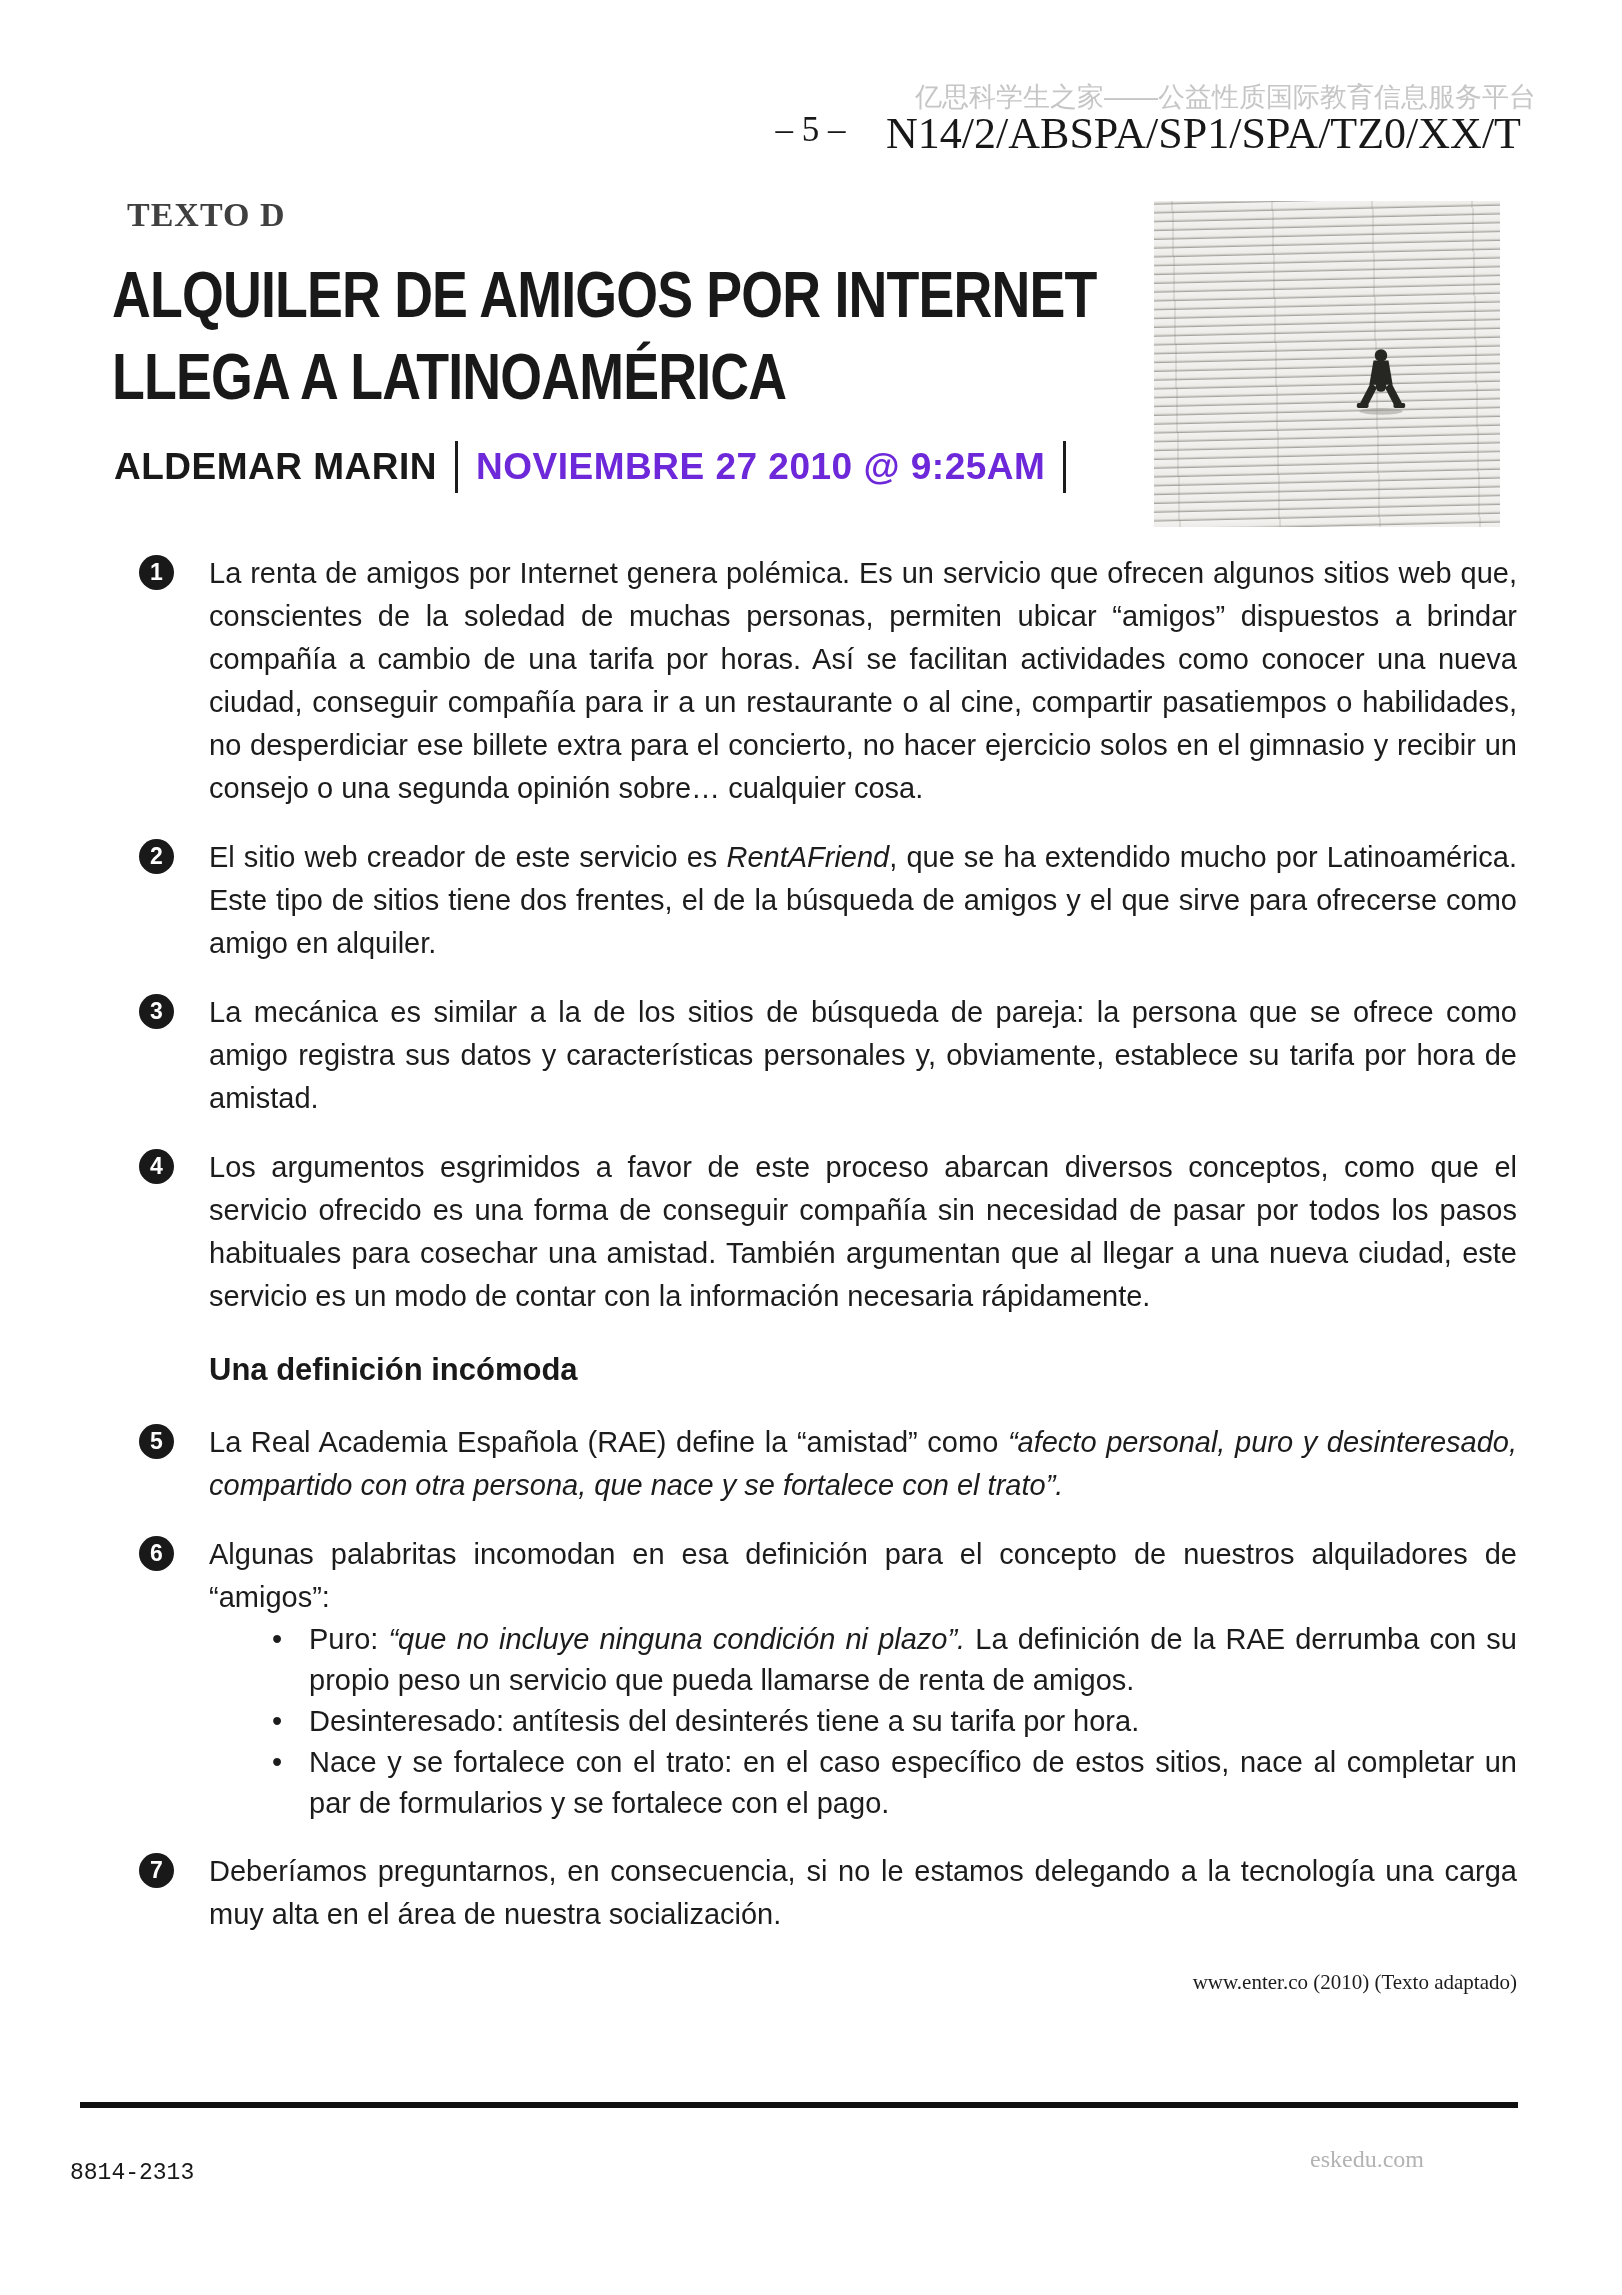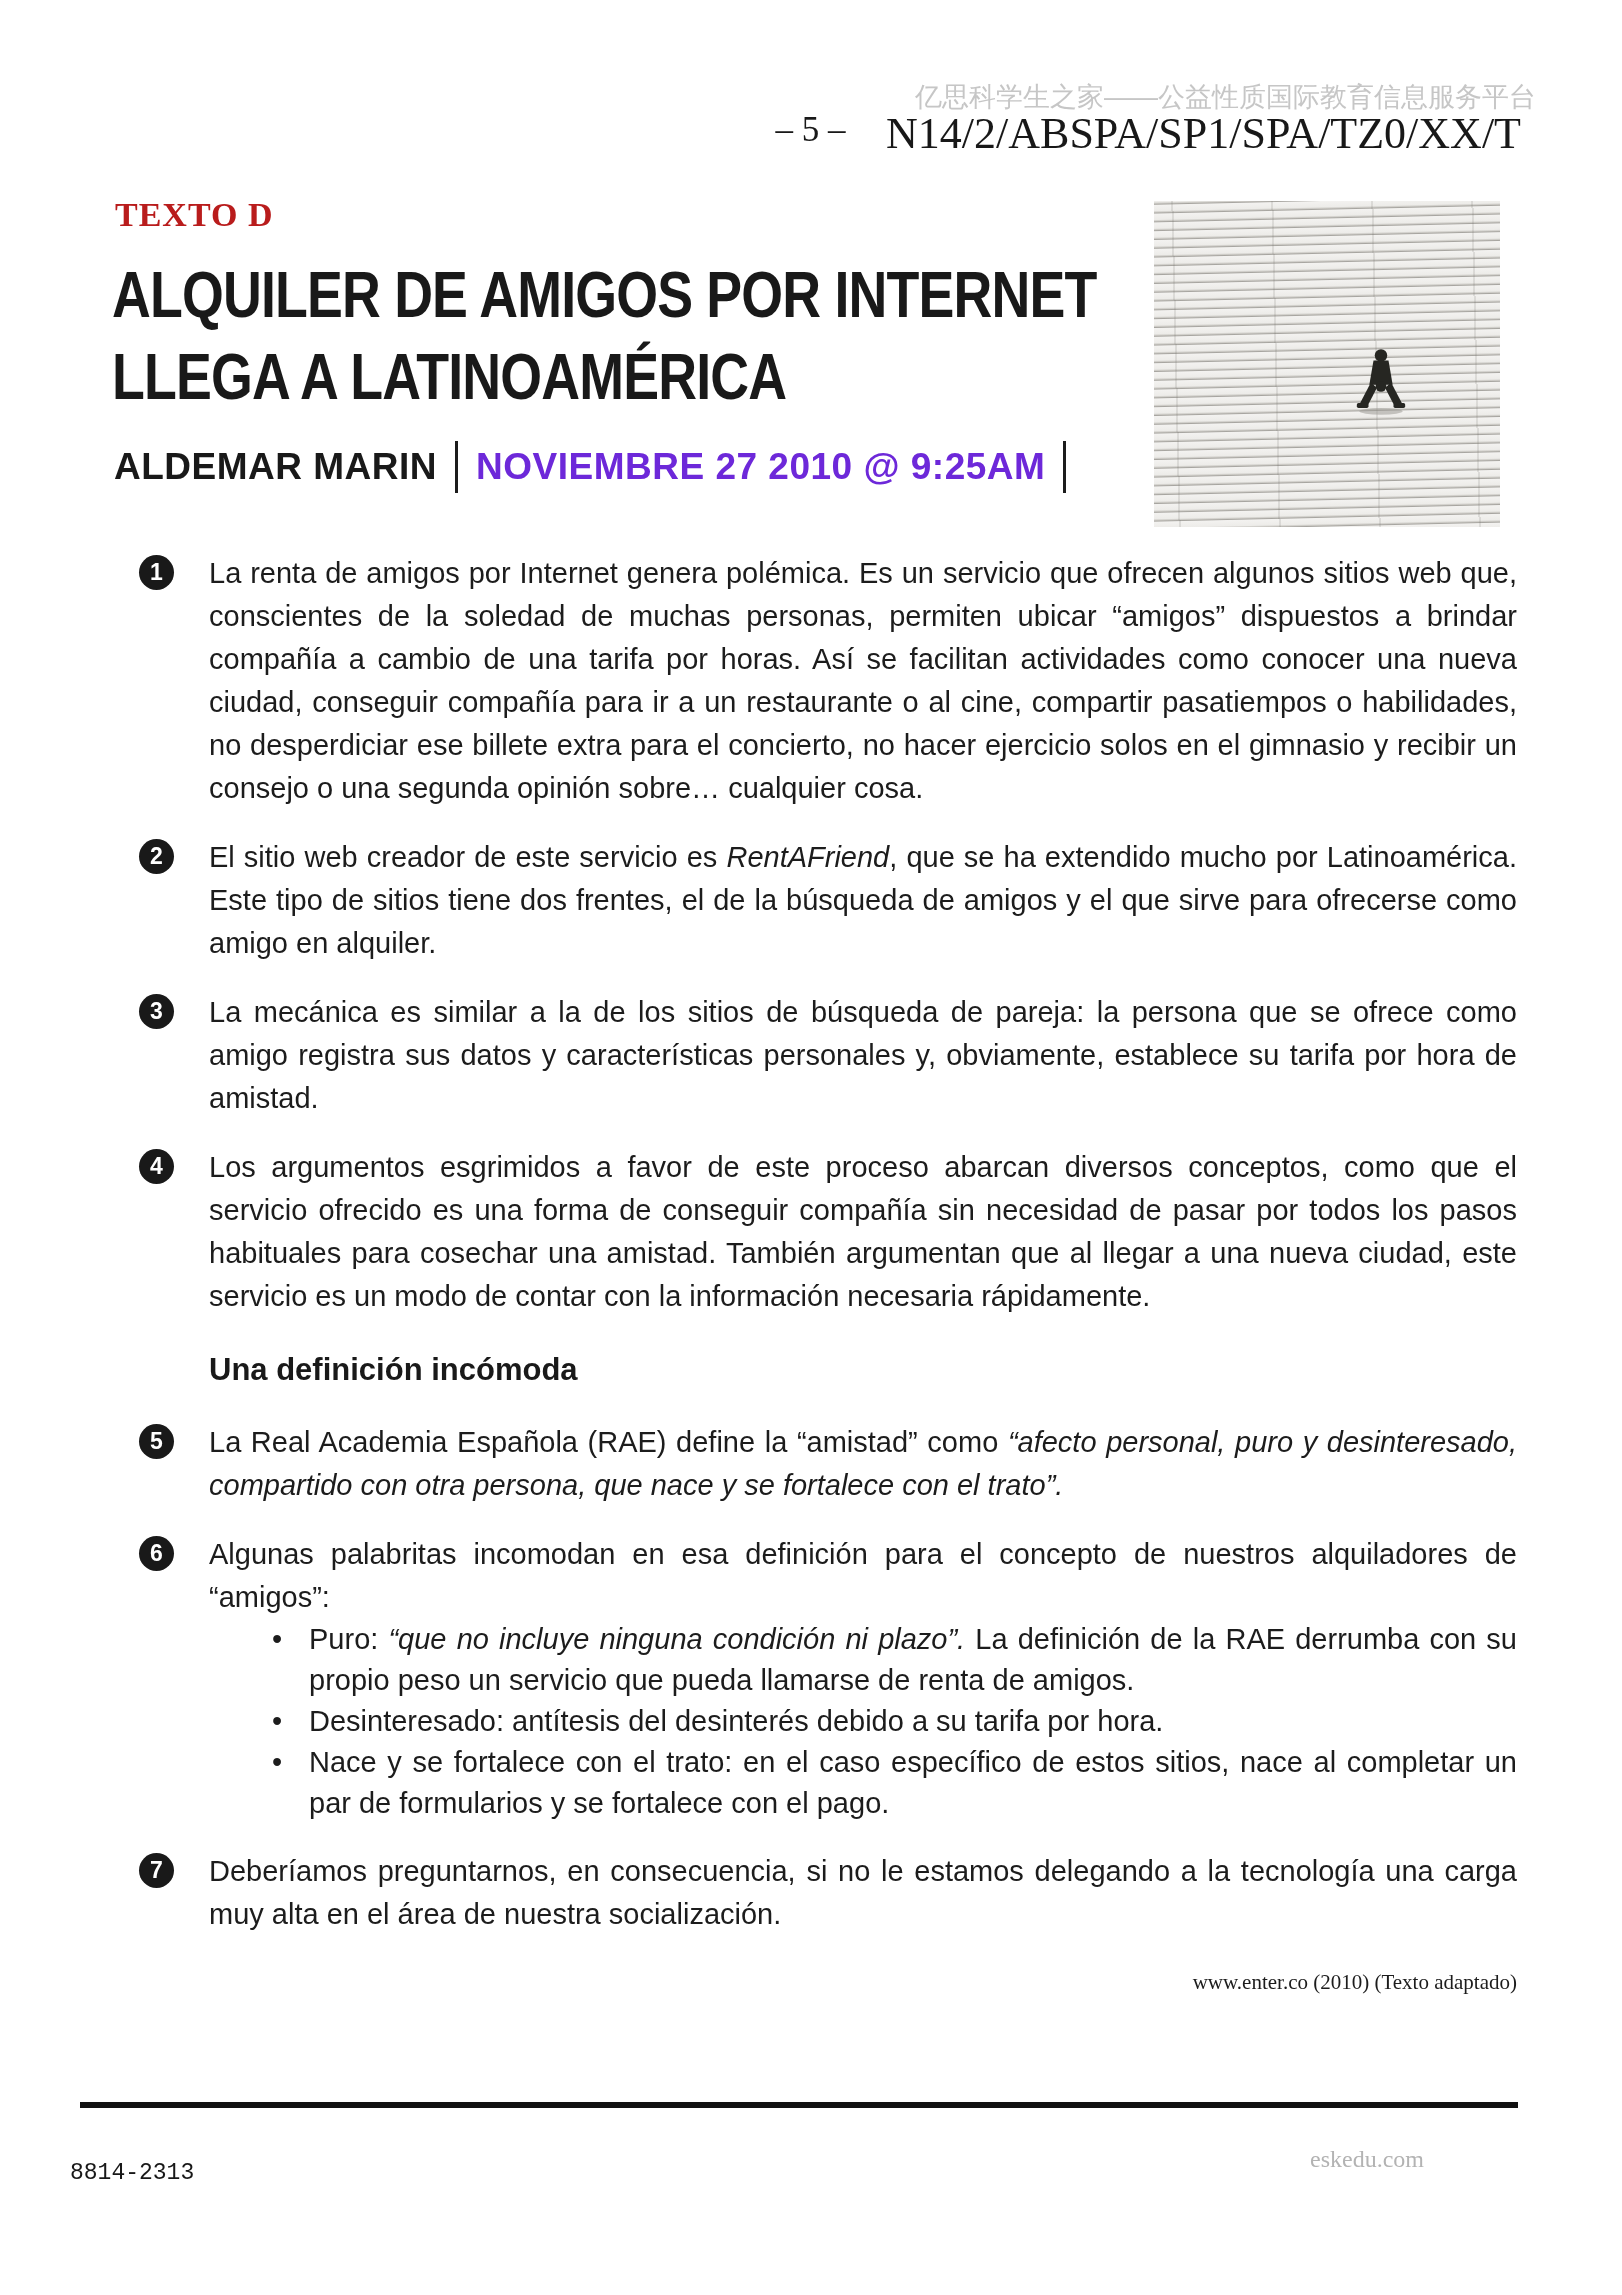--- a/index.html
+++ b/index.html
@@ -8,22 +8,22 @@
 
   
   .watermark{position:absolute;left:915px;top:70px;width:537px;text-align:center;
              font-size:27px;color:#c6c6c6;white-space:nowrap;}
   .page-num{position:absolute;left:731px;top:101px;width:159px;text-align:center;
             font-family:"Liberation Serif",serif;font-size:35px;color:#181818;}
   .exam-code{position:absolute;right:102px;top:99px;font-family:"Liberation Serif",serif;
              font-size:44px;color:#181818;white-space:nowrap;}
 
   
-  .section-label{position:absolute;left:115px;top:187px;font-family:"Liberation Serif",serif;
-                 font-weight:700;font-size:34px;letter-spacing:1px;color:#b91c1c;}
+  .section-label{position:absolute;left:127px;top:187px;font-family:"Liberation Serif",serif;
+                 font-weight:700;font-size:34px;letter-spacing:1px;color:#404040;}
   .title{position:absolute;left:112px;top:245px;margin:0;}
   .tline{display:block;font-size:64px;font-weight:700;letter-spacing:-1px;line-height:82px;
          transform:scaleX(.84);transform-origin:0 50%;white-space:nowrap;color:#191919;}
   .byline{position:absolute;left:114px;top:430px;display:flex;align-items:center;height:56px;}
   .author{font-weight:700;font-size:37px;white-space:nowrap;color:#191919;letter-spacing:0.5px;text-align:right;}
   .vbar{width:3px;height:52px;background:#1c1c1c;margin:0 18px;flex:0 0 auto;}
   .date{font-weight:700;font-size:37px;color:#6d28d9;white-space:nowrap;letter-spacing:0.5px;}
 
   
   .photo{position:absolute;left:1154px;top:192px;width:346px;height:326px;overflow:hidden;background:#efeeec;}
@@ -109,21 +109,21 @@
         </div>
         <div class="subhead">Una definición incómoda</div>
         <div class="para">
           <span class="pnum">5</span>
           <div class="ptext"><span>La Real Academia Española (RAE) define la “amistad” como </span><i>“afecto personal, puro y desinteresado, compartido con otra persona, que nace y se fortalece con el trato”.</i></div>
         </div>
         <div class="para">
           <span class="pnum">6</span>
           <div class="ptext"><span>Algunas palabritas incomodan en esa definición para el concepto de nuestros alquiladores de “amigos”:</span><ul class="blist">
               <li class="bitem"><span>Puro: </span><i>“que no incluye ninguna condición ni plazo”.</i><span> La definición de la RAE derrumba con su propio peso un servicio que pueda llamarse de renta de amigos.</span></li>
-              <li class="bitem"><span>Desinteresado: antítesis del desinterés debido a su tarifa por hora.</span></li>
+              <li class="bitem"><span>Desinteresado: antítesis del desinterés tiene a su tarifa por hora.</span></li>
               <li class="bitem"><span>Nace y se fortalece con el trato: en el caso específico de estos sitios, nace al completar un par de formularios y se fortalece con el pago.</span></li>
             </ul></div>
         </div>
         <div class="para">
           <span class="pnum">7</span>
           <div class="ptext"><span>Deberíamos preguntarnos, en consecuencia, si no le estamos delegando a la tecnología una carga muy alta en el área de nuestra socialización.</span></div>
         </div>
       </div>
     <div class="source">www.enter.co (2010) (Texto adaptado)</div>
   </div>

